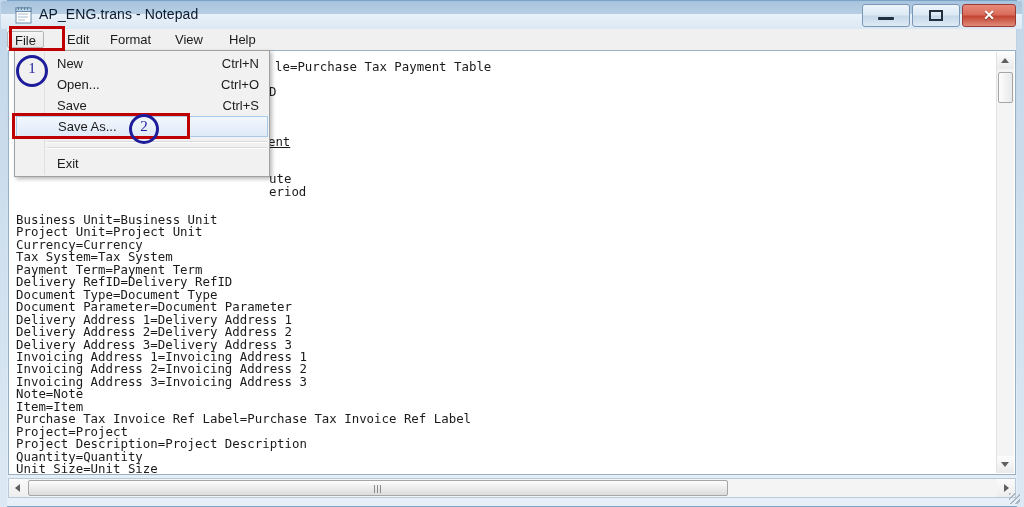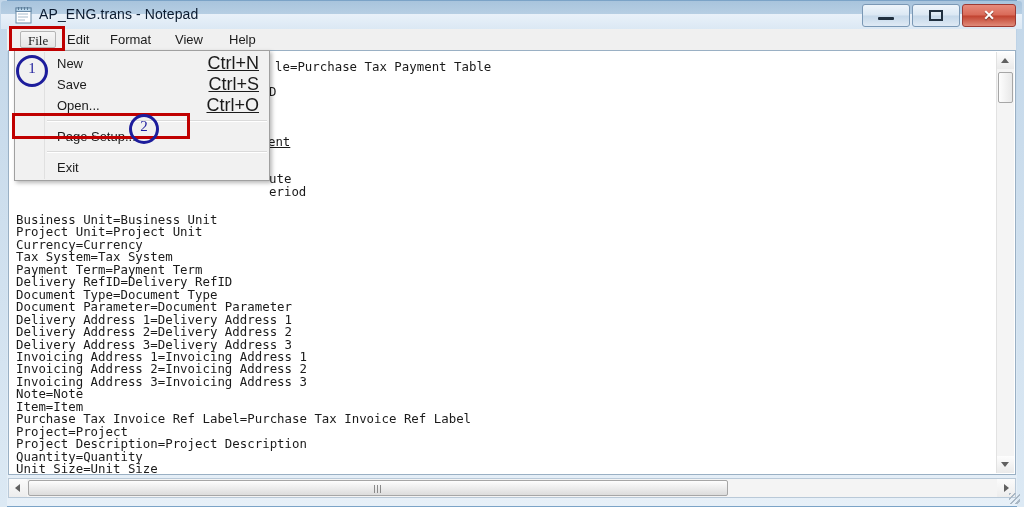--- a/index.html
+++ b/index.html
@@ -165,23 +165,22 @@
     border: 1px solid #a9c9e8;
     height: 21px;
     line-height: 19px;
     box-sizing: border-box;
     margin: 0 1px;
     padding-left: 41px;
   }
   .menu-accel {
     position: absolute;
     right: 10px; top: 0;
-    font-size: 18px;
+    font-size: 13px;
     color: #1b1b1b;
-    text-decoration: underline;
   }
   .menu-sep {
     position: relative;
     height: 1px;
     margin: 4px 2px 4px 32px;
     background: #dadada;
     border-bottom: 1px solid #ffffff;
     z-index: 2;
   }
 
@@ -354,21 +353,21 @@
       <div class="win-btn">
         <span class="glyph-max"></span>
       </div>
       <div class="win-btn close">
         <span class="glyph-close">✕</span>
       </div>
     </div>
   </div>
 
   <div class="menubar">
-    <div class="menu-title active" style="left:13px;font-family:Liberation Serif, serif;">File</div>
+    <div class="menu-title active" style="left:0;">File</div>
     <div class="menu-title" style="left:53px;">Edit</div>
     <div class="menu-title" style="left:96px;">Format</div>
     <div class="menu-title" style="left:161px;">View</div>
     <div class="menu-title" style="left:215px;">Help</div>
   </div>
 
   <div class="text-area">
 
     <div class="text-lines" style="left:266px; top:10px;">le=Purchase Tax Payment Table</div>
     <div class="text-lines" style="left:260px; top:35px;">D</div>
@@ -421,31 +420,31 @@
     </div>
   </div>
   <div class="resize-grip"></div>
 
   <div class="dropdown">
     <div class="menu-item">
       <span>New</span>
       <span class="menu-accel">Ctrl+N</span>
     </div>
     <div class="menu-item">
+      <span>Open...</span>
+      <span class="menu-accel">Ctrl+O</span>
+    </div>
+    <div class="menu-item">
       <span>Save</span>
       <span class="menu-accel">Ctrl+S</span>
     </div>
-    <div class="menu-item">
-      <span>Open...</span>
-      <span class="menu-accel">Ctrl+O</span>
+    <div class="menu-item highlight">
+      <span>Save As...</span>
     </div>
     <div class="menu-sep"></div>
-    <div class="menu-item">
-      <span>Page Setup...</span>
-    </div>
     <div class="menu-sep"></div>
     <div class="menu-item">
       <span>Exit</span>
     </div>
   </div>
 
   <div class="anno-box" style="left:9px; top:26px; width:56px; height:25px;"></div>
   <div class="anno-box" style="left:12px; top:113px; width:178px; height:26px;"></div>
 
   <div class="anno-circle" style="left:16px; top:55px; width:26px; height:26px; line-height:21px;">1</div>

